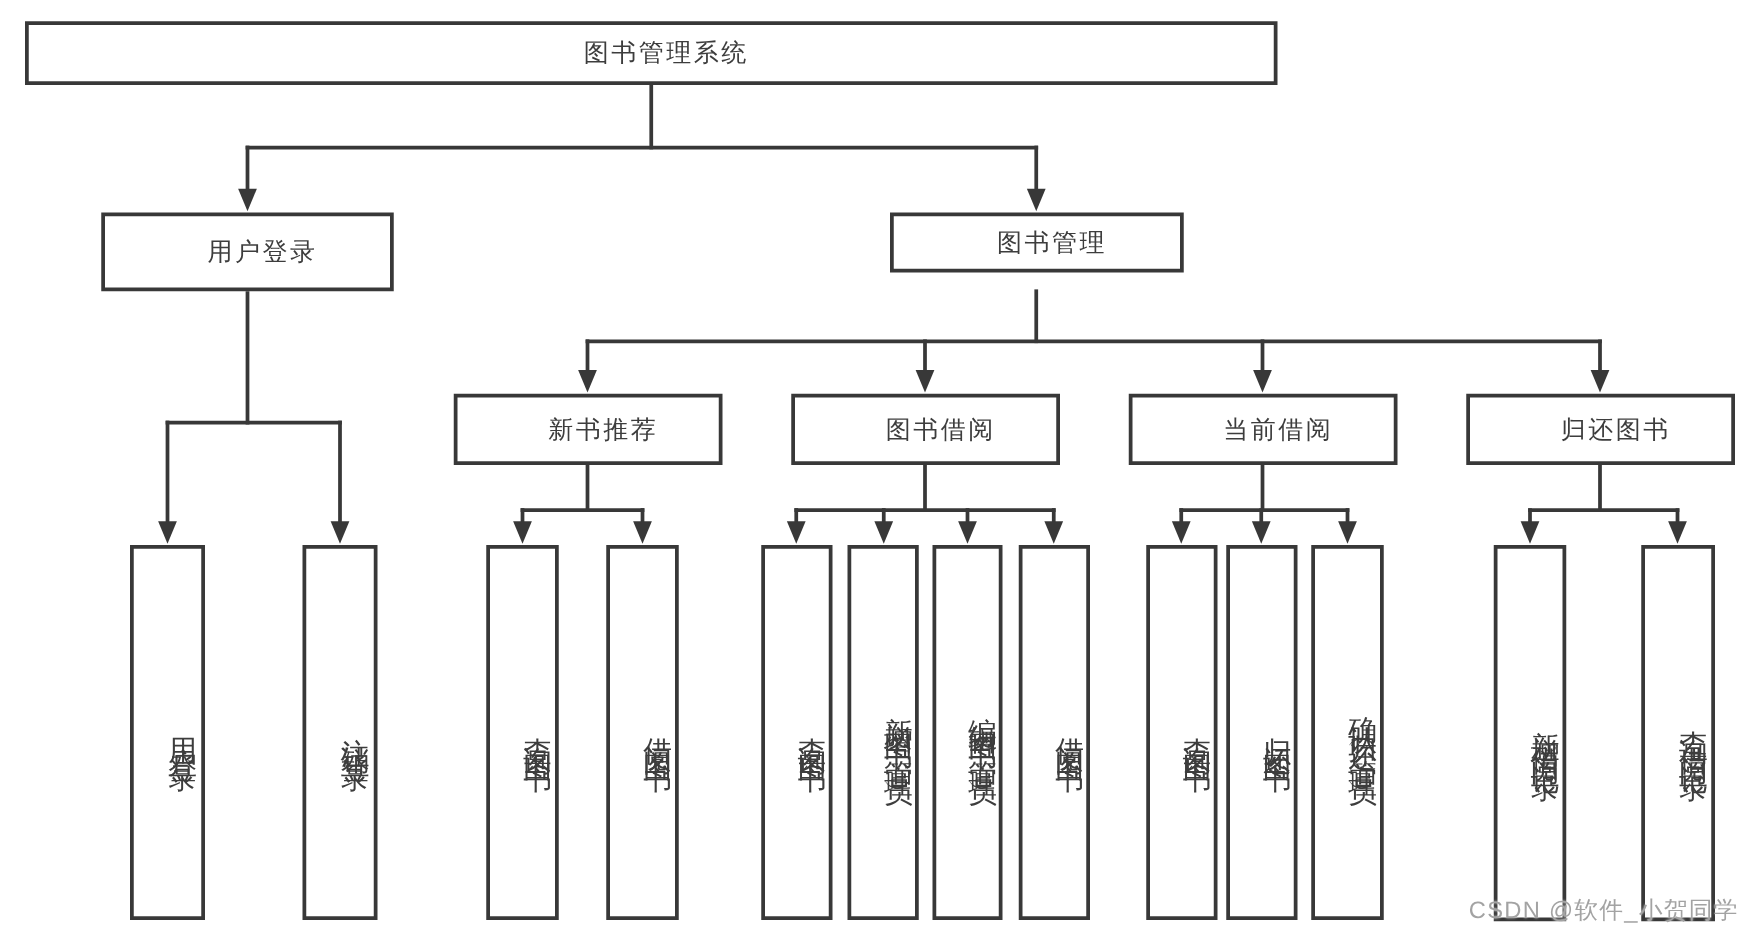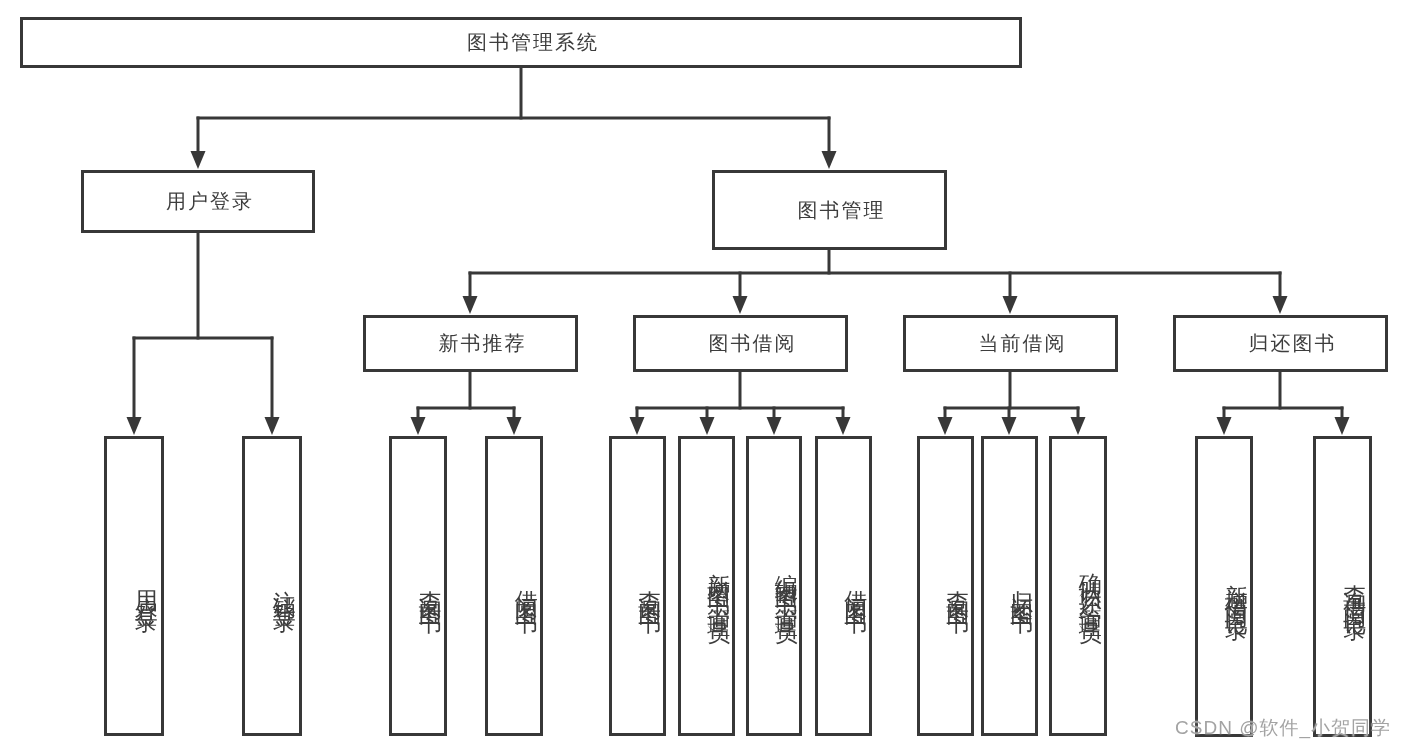--- a/index.html
+++ b/index.html
@@ -25,21 +25,21 @@
   .vnode span{
     writing-mode:vertical-rl;
     text-orientation:mixed;
     font-size:23px;
     letter-spacing:7px;
     line-height:1.1;
   }
   
   #n-root{left:20px;top:17px;width:1002px;height:51px;}
   #n-user-login{left:81px;top:170px;width:234px;height:63px;}
-  #n-book-mgmt{left:712px;top:170px;width:235px;height:80px;align-items:center;}
+  #n-book-mgmt{left:712px;top:170px;width:235px;height:48px;align-items:center;}
   #n-new-book{left:363px;top:315px;width:215px;height:57px;text-align:center;}
   #n-book-borrow{left:633px;top:315px;width:215px;height:57px;}
   #n-current{left:903px;top:315px;width:215px;height:57px;}
   #n-records{left:1173px;top:315px;width:215px;height:57px;}
   #l-user-login{left:104px;top:436px;width:60px;height:300px;}
   #l-logout{left:242px;top:436px;width:60px;height:300px;}
   #l-nb-query{left:389px;top:436px;width:58px;height:300px;}
   #l-nb-borrow{left:485px;top:436px;width:58px;height:300px;}
   #l-bb-query{left:609px;top:436px;width:57px;height:300px;}
   #l-bb-add{left:678px;top:436px;width:57px;height:300px;}

